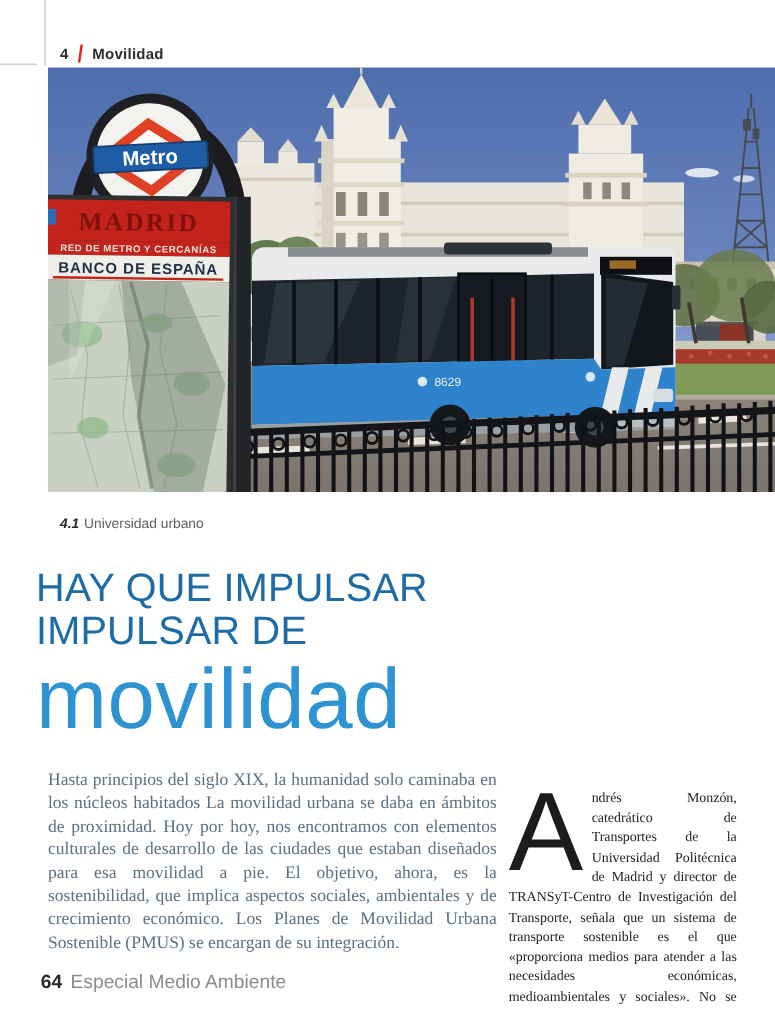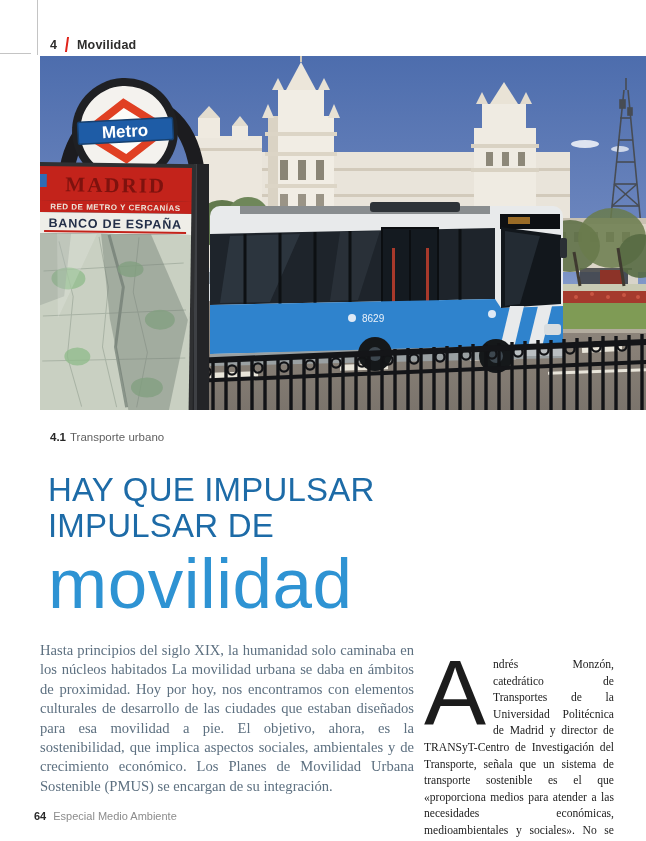--- a/index.html
+++ b/index.html
@@ -11,37 +11,37 @@
   
   .header{position:absolute;left:50px;top:37px;display:flex;align-items:center;gap:9px;}
   .header .num{font-size:12.5px;font-weight:bold;color:#2e2d2c;}
   .header .bar{width:2px;height:15px;background:#e0231a;transform:skewX(-8deg);}
   .header .sec{font-size:12.5px;font-weight:bold;color:#2e2d2c;letter-spacing:.2px;}
   
   .photo{position:absolute;left:40px;top:56px;width:606px;height:354px;overflow:hidden;}
   .photo svg{display:block;}
   
   .caption{position:absolute;left:50px;top:431px;font-size:11.5px;color:#5f5f5f;}
-  .caption b{color:#262626;font-weight:bold;margin-right:4px;}
-  
-  .headline{position:absolute;left:48px;top:472px;}
+  .caption b{color:#262626;font-weight:bold;margin-right:4px;font-style:italic;}
+  
+  .headline{position:absolute;left:30px;top:472px;}
   .headline .kick{font-size:33px;line-height:36px;color:#1d6ba7;letter-spacing:.2px;font-weight:400;}
   .headline .emph{font-size:71px;line-height:70px;color:#2e93d3;margin-top:5px;font-weight:400;letter-spacing:.5px;}
   
   .lead{position:absolute;left:40px;top:641px;width:374px;
         font-family:"Liberation Serif",serif;font-size:14.6px;line-height:19.4px;
         color:#5d7080;text-align:justify;}
   
   .article{position:absolute;left:424px;top:657px;width:190px;
            font-family:"Liberation Serif",serif;font-size:11.6px;line-height:16.6px;
            color:#222222;text-align:justify;}
   .dropcap{float:left;font-family:"Liberation Sans",sans-serif;font-weight:200;
            font-size:93px;line-height:67px;padding:3px 7px 0 0;color:#1c1c1c;}
   
-  .footer{position:absolute;left:18px;top:810px;font-size:11px;color:#8c8c8c;padding-left:16px;}
+  .footer{position:absolute;left:18px;top:810px;font-size:16px;color:#8c8c8c;padding-left:16px;}
   .footer b{color:#2a2a2a;font-weight:bold;margin-right:7px;}
 </style>
 </head>
 <body>
 
 <div class="page">
 
   <div class="cropmark-v"></div>
   <div class="cropmark-h"></div>
 
@@ -334,21 +334,21 @@
         </g>
         <polygon points="62,177 112,177 150,262 132,354 92,354 72,262" fill="#6e7a70" opacity="0.42"></polygon>
         <polygon points="0,177 32,177 26,240 0,250" fill="#8a958c" opacity="0.35"></polygon>
         <polygon points="18,177 58,177 20,262" fill="#ffffff" opacity="0.16"></polygon>
         <rect x="0" y="118" width="7" height="13" fill="#2e6cb5"></rect>
       </g>
     </svg>
   </div>
 
   <div class="caption">
-    <b>4.1</b><span>Transporte urbano</span>
+    <b>4.1</b><span>Universidad urbano</span>
   </div>
 
   <div class="headline">
     <div class="kick">HAY QUE IMPULSAR</div>
     <div class="kick">IMPULSAR DE</div>
     <div class="emph">movilidad</div>
   </div>
 
   <div class="lead">Hasta principios del siglo XIX, la humanidad solo caminaba en los núcleos habitados La movilidad urbana se daba en ámbitos de proximidad. Hoy por hoy, nos encontramos con elementos culturales de desarrollo de las ciudades que estaban diseñados para esa movilidad a pie. El objetivo, ahora, es la sostenibilidad, que implica aspectos sociales, ambientales y de crecimiento económico. Los Planes de Movilidad Urbana Sostenible (PMUS) se encargan de su integración.</div>
 

